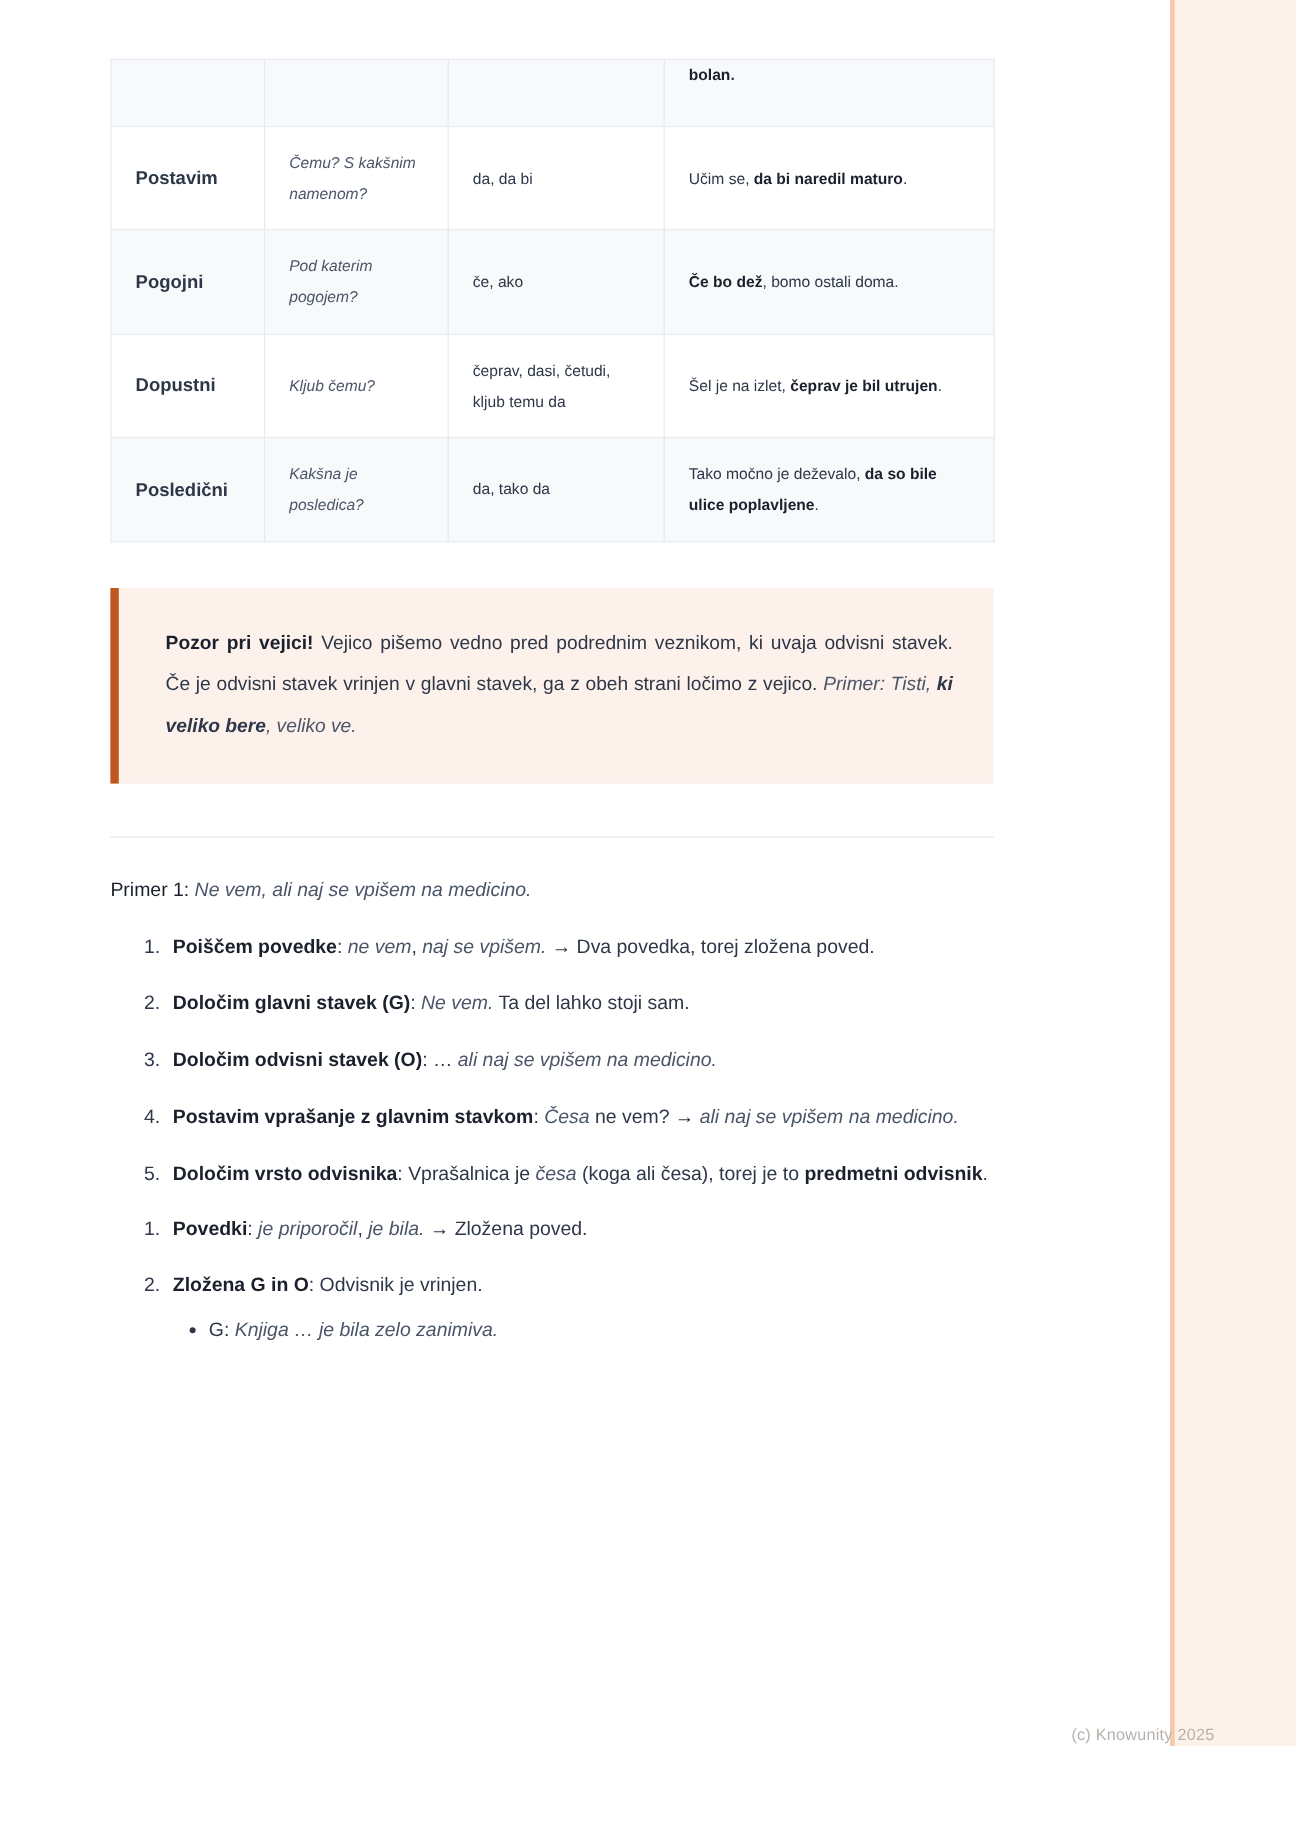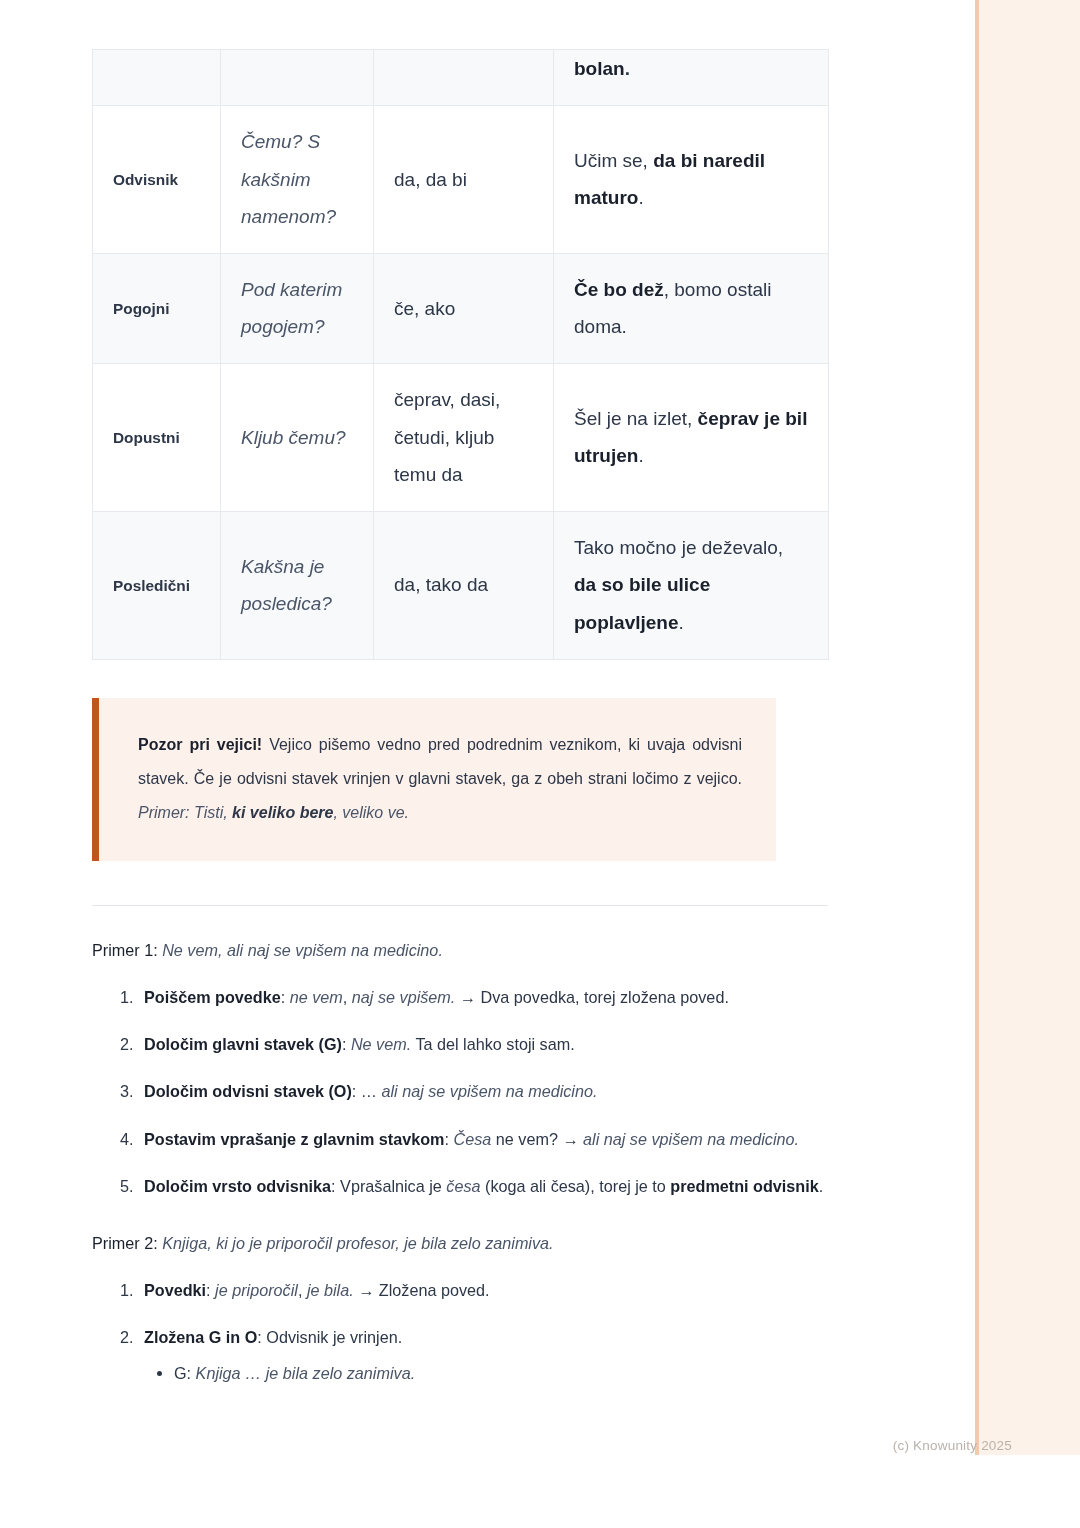--- a/index.html
+++ b/index.html
@@ -58,21 +58,21 @@
   }
   .types-table col.c1 { width: 128px; }
   .types-table col.c2 { width: 153px; }
   .types-table col.c3 { width: 180px; }
   .types-table col.c4 { width: 275px; }
 
   .types-table td {
     border: 1px solid #e6eaee;
     padding: 17px 20px;
     vertical-align: middle;
-    font-size: 19px;
+    font-size: 13px;
     line-height: 1.98;
     color: #2d3748;
   }
   .types-table tr.shaded td { background: #f7f9fa; }
   .types-table tr.plain  td { background: #ffffff; }
 
   td.col-type   { font-weight: bold; font-size: 15.4px; line-height: 1.5; }
   td.col-quest  { font-style: italic; color: #4a5568; }
   td.col-conj   { color: #2d3748; }
   td.col-ex     { color: #2d3748; }
@@ -86,21 +86,21 @@
     vertical-align: top;
   }
   tr.clipped td.col-ex { font-weight: bold; }
 
   
   .callout {
     margin-top: 38px;
     background: #fdf1ec;
     border-left: 7px solid #c0561f;
     padding: 30px 34px 30px 39px;
-    width: 684px;
+    width: 736px;
   }
   .callout p {
     margin: 0;
     font-size: 16px;
     line-height: 2.15;
     text-align: justify;
     color: #2d3748;
   }
   .callout b { font-weight: bold; color: #1a202c; }
   .callout i { font-style: italic; color: #4a5568; }
@@ -186,21 +186,21 @@
     <tbody>
 
       <tr class="shaded clipped">
         <td class="col-type"></td>
         <td class="col-quest"></td>
         <td class="col-conj"></td>
         <td class="col-ex"><b>bolan</b><span>.</span></td>
       </tr>
 
       <tr class="plain">
-        <td class="col-type">Odvisnik</td>
+        <td class="col-type">Postavim</td>
         <td class="col-quest">Čemu? S kakšnim namenom?</td>
         <td class="col-conj">da, da bi</td>
         <td class="col-ex"><span>Učim se, </span><b>da bi naredil maturo</b><span>.</span></td>
       </tr>
 
       <tr class="shaded">
         <td class="col-type">Pogojni</td>
         <td class="col-quest">Pod katerim pogojem?</td>
         <td class="col-conj">če, ako</td>
         <td class="col-ex"><span></span><b>Če bo dež</b><span>, bomo ostali doma.</span></td>
@@ -238,21 +238,20 @@
 
     <li><b>Določim glavni stavek (G)</b><span>: </span><i>Ne vem.</i><span> </span><span>Ta del lahko stoji sam.</span></li>
 
     <li><b>Določim odvisni stavek (O)</b><span>: </span><span>… </span><i>ali naj se vpišem na medicino.</i></li>
 
     <li><b>Postavim vprašanje z glavnim stavkom</b><span>: </span><i>Česa</i><span> ne vem?</span><span class="arrow"> → </span><i>ali naj se vpišem na medicino.</i></li>
 
     <li><b>Določim vrsto odvisnika</b><span>: </span><span>Vprašalnica je </span><i>česa</i><span> (koga ali česa), torej je to </span><b>predmetni odvisnik</b><span>.</span></li>
   </ol>
 
-  <p class="body-text example-lead"><b>Primer 2:</b><i> Knjiga, ki jo je priporočil profesor, je bila zelo zanimiva.</i></p>
 
   <ol class="steps">
     <li><b>Povedki</b><span>: </span><i>je priporočil</i><span>, </span><i>je bila.</i><span class="arrow"> → </span><span>Zložena poved.</span></li>
 
     <li><b>Zložena G in O</b><span>: </span><span>Odvisnik je vrinjen.</span>
       <ul class="sub">
         <li><span>G: </span><i>Knjiga … je bila zelo zanimiva.</i></li>
       </ul>
     </li>
   </ol>

